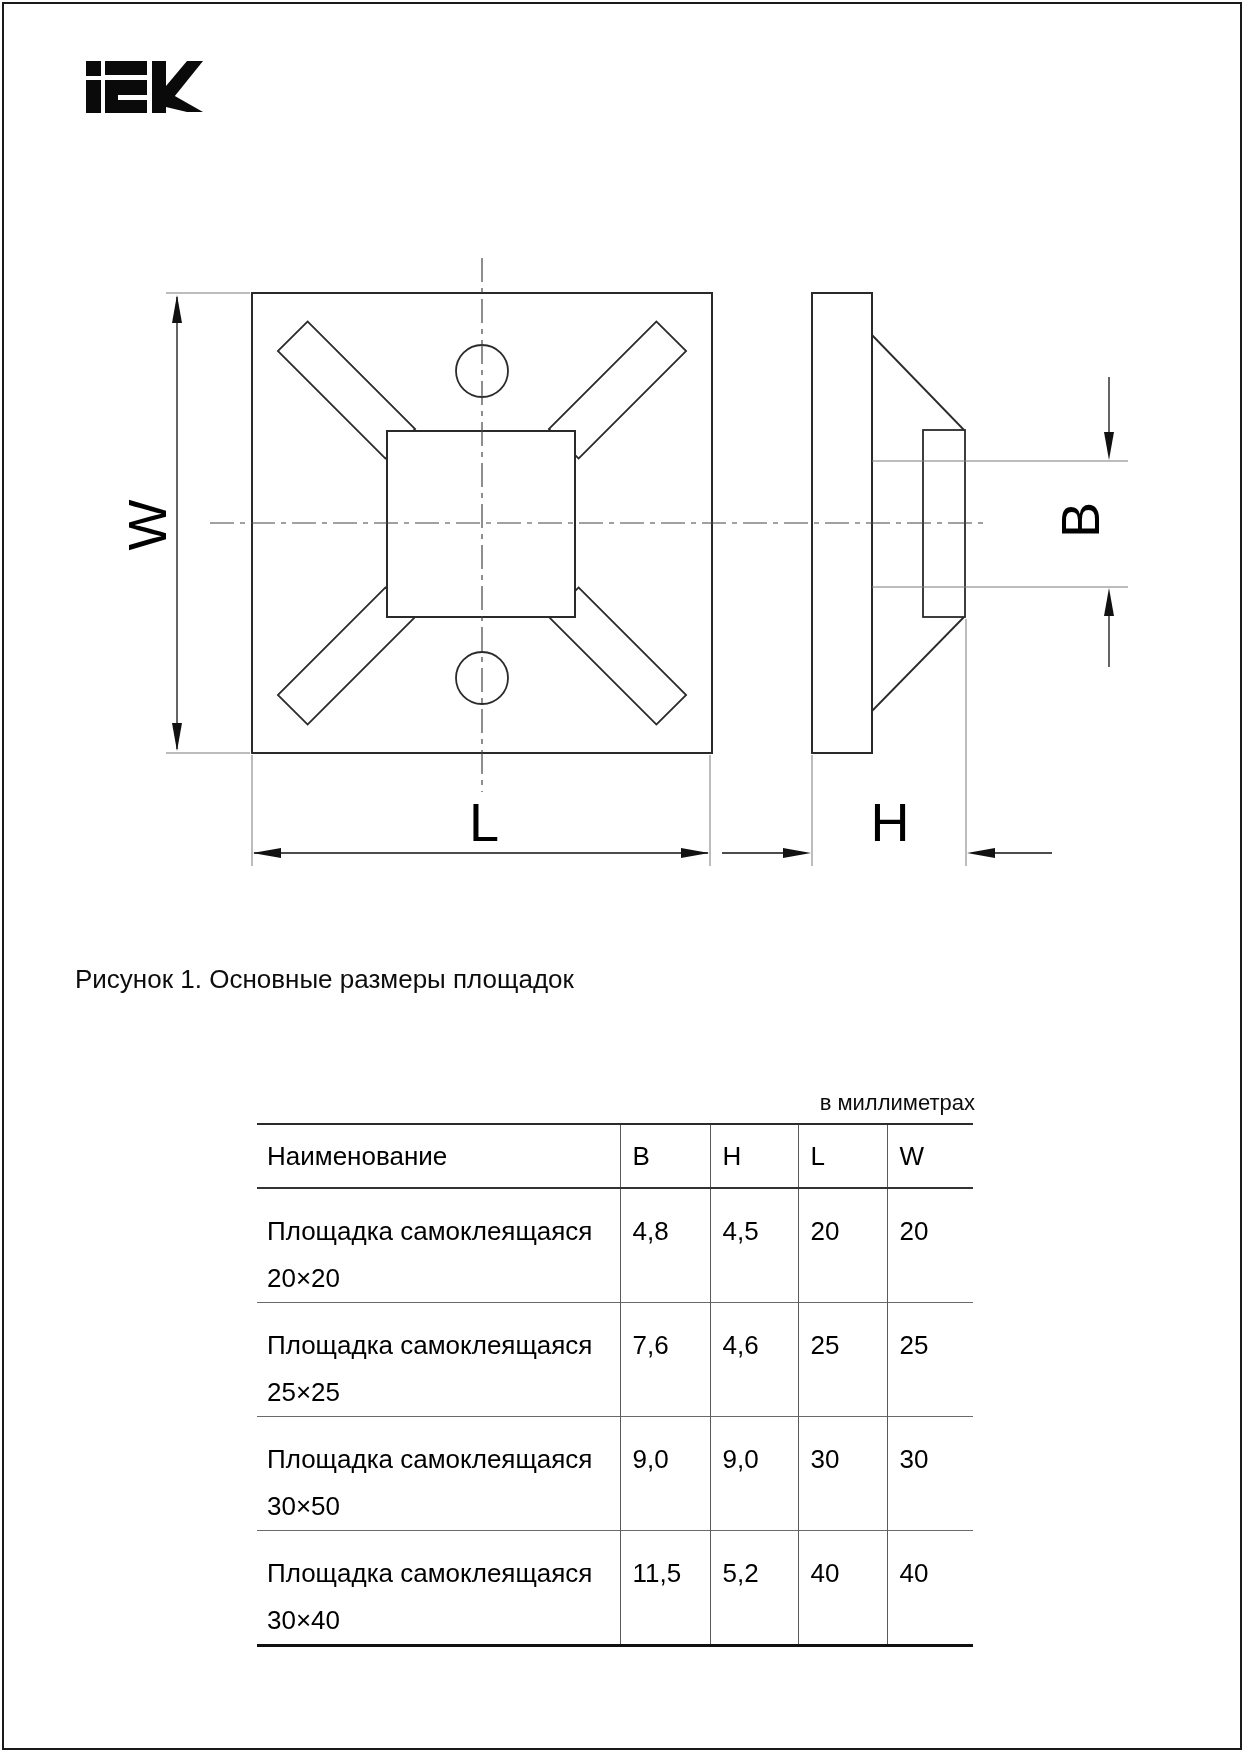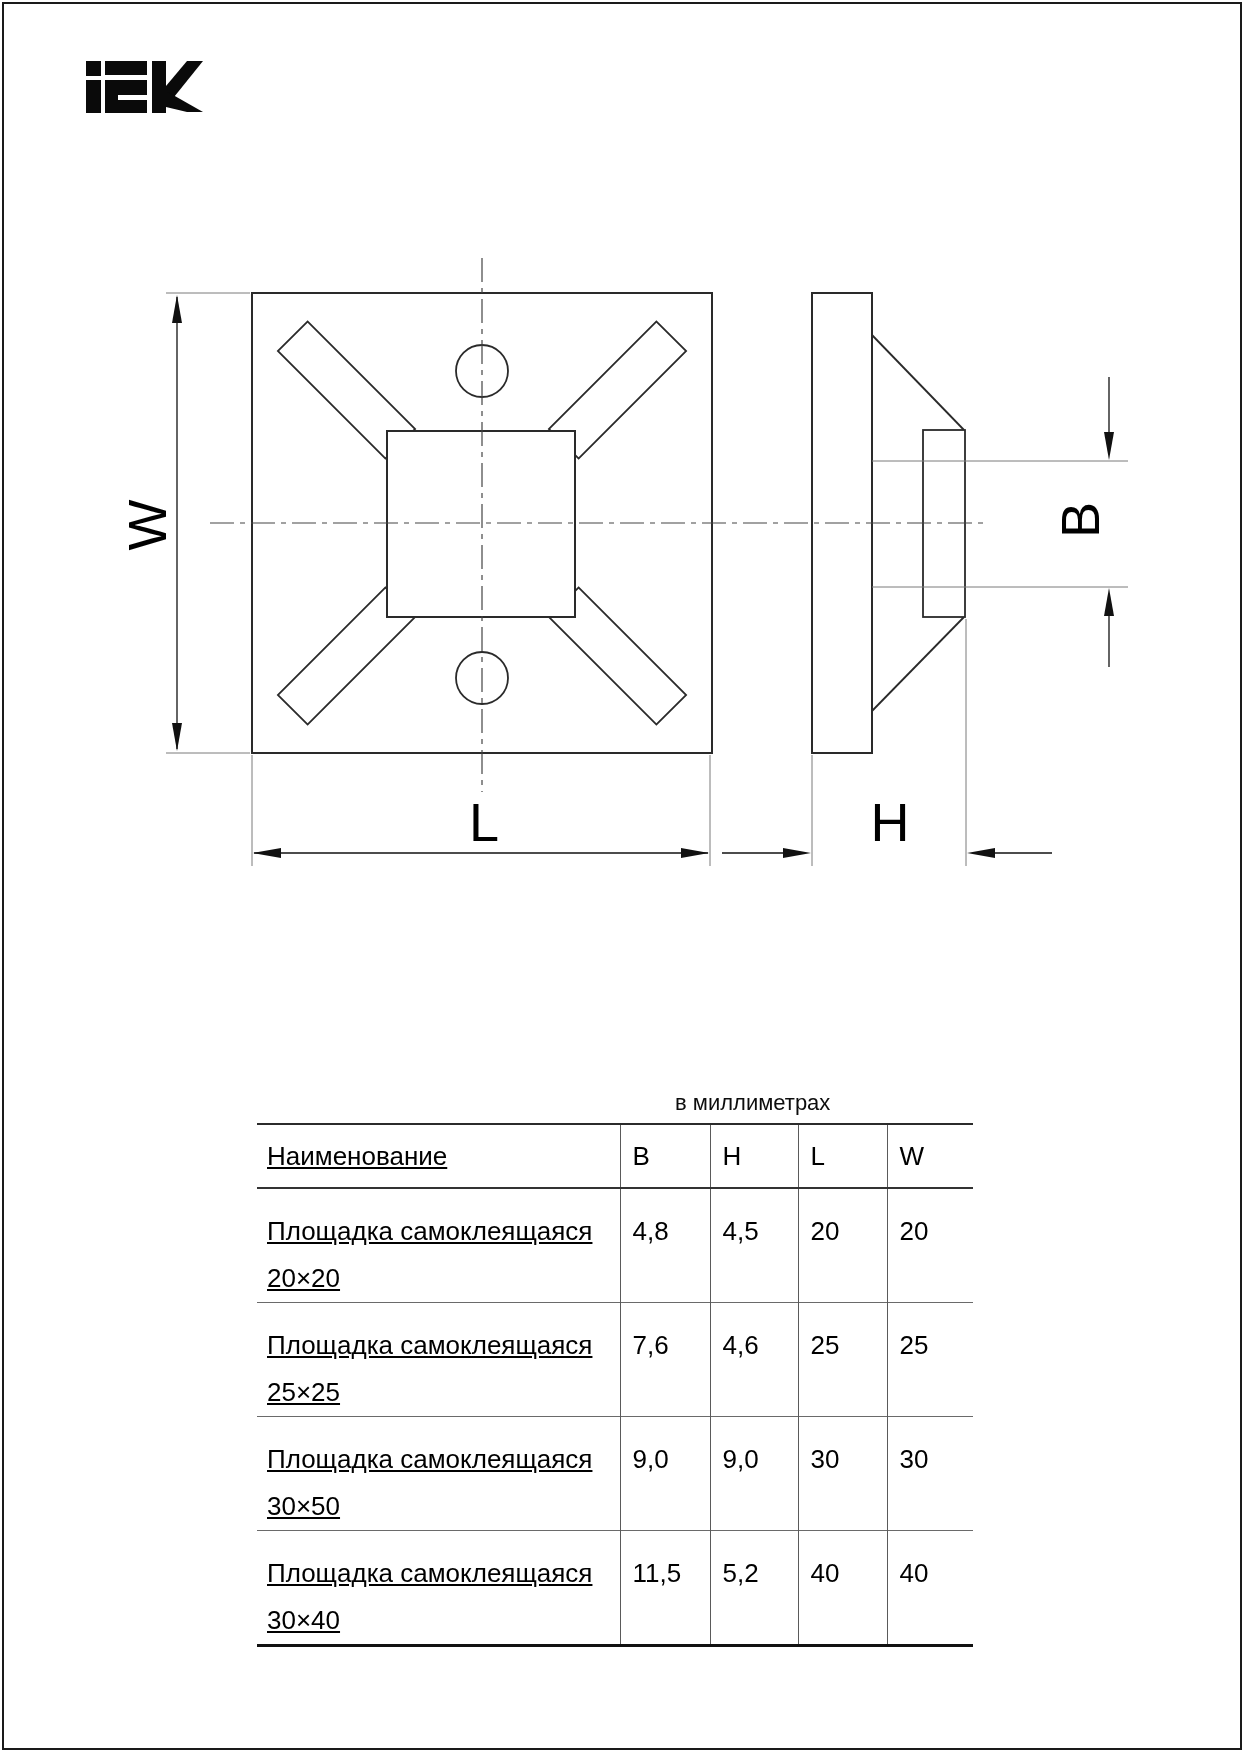--- a/index.html
+++ b/index.html
@@ -17,40 +17,40 @@
     position:absolute;width:64px;height:64px;
     display:flex;align-items:center;justify-content:center;
     font-size:54px;color:#000;line-height:1;
   }
   .rot{transform:rotate(-90deg);}
   .figure-caption{
     position:absolute;left:75px;top:964px;font-size:26px;color:#0d0d0d;
     white-space:nowrap;
   }
   .units-note{
-    position:absolute;left:675px;top:1090px;width:300px;
+    position:absolute;left:675px;top:1090px;width:300px;text-align:right;
     font-size:22px;color:#0d0d0d;
   }
   .dim-table{
     position:absolute;left:257px;top:1123px;width:716px;
     border-collapse:collapse;table-layout:fixed;
     font-size:26px;color:#000;
     border-top:2px solid #2b2b2b;border-bottom:3px solid #111;
   }
   .dim-table col.c-name{width:363px;}
   .dim-table col.c-b{width:90px;}
   .dim-table col.c-h{width:88px;}
   .dim-table col.c-l{width:89px;}
   .dim-table col.c-w{width:86px;}
   .dim-table td,.dim-table th{
     border-left:1px solid #5a5a5a;
     padding:0 0 0 12px;text-align:left;font-weight:400;
     vertical-align:top;
   }
-  .dim-table td:first-child,.dim-table th:first-child{border-left:none;padding-left:10px;text-decoration:underline;}
+  .dim-table td:first-child,.dim-table th:first-child{border-left:none;padding-left:10px;}
   .dim-table thead tr{height:64px;}
   .dim-table thead td{vertical-align:middle;border-bottom:2px solid #333;}
   .dim-table tbody tr{height:96px;}
   .dim-table tbody tr + tr td{border-top:1px solid #6a6a6a;}
   .dim-table tbody td{padding-top:19px;line-height:47px;}
   .cell-line{display:block;white-space:nowrap;}
 </style>
 </head>
 <body>
 
@@ -129,20 +129,21 @@
       <line x1="1109" y1="613" x2="1109" y2="667"></line>
       <polygon points="1109,588 1104,616 1114,616" stroke="none"></polygon>
     </g>
   </svg>
 
   <div class="dim-label rot" style="left:115px;top:493px;">W</div>
   <div class="dim-label" style="left:452px;top:790px;">L</div>
   <div class="dim-label" style="left:858px;top:790px;">H</div>
   <div class="dim-label rot" style="left:1048px;top:488px;">B</div>
 
+  <div class="figure-caption">Рисунок 1. Основные размеры площадок</div>
 
   <div class="units-note">в миллиметрах</div>
 
   <table class="dim-table">
     <colgroup>
         <col class="c-name">
         <col class="c-b">
         <col class="c-h">
         <col class="c-l">
         <col class="c-w">

